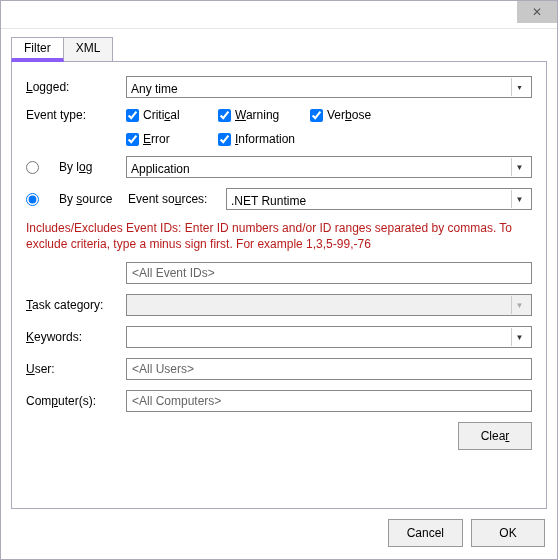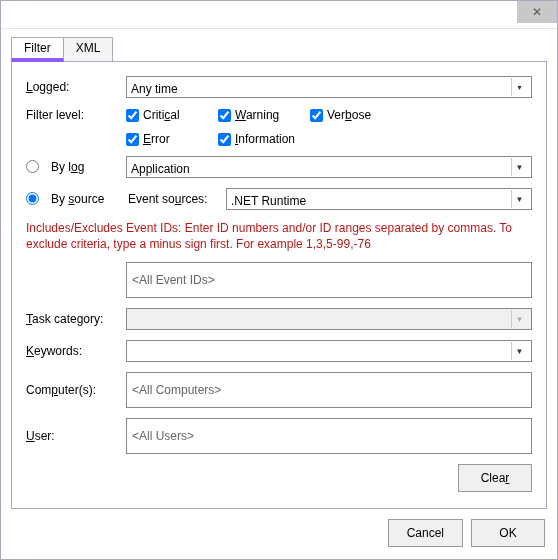--- a/index.html
+++ b/index.html
@@ -122,30 +122,30 @@
   .chk {
     display: flex;
     align-items: center;
     gap: 4px;
     min-width: 78px;
   }
   .chk input[type=checkbox] {
     width: 13px; height: 13px; margin:0;
   }
   .radio-row { display:flex; align-items:center; margin-bottom:10px;}
-  .radio-side { width:100px; display:flex; align-items:flex-start; gap:12px;}
+  .radio-side { width:100px; display:flex; align-items:flex-end; gap:20px;}
   .radio-side input[type=radio]{margin:0;}
   .desc {
     margin: 8px 0 10px 0;
     line-height: 1.35;
     color: #b91c1c;
   }
   input.textin {
     flex: 1;
-    height: 36px;
+    height: 22px;
     border: 1px solid #888;
     font: inherit;
     padding: 2px 5px;
     color: #666;
   }
   .btn {
     border: 1px solid #999;
     background: #f0f0f0;
     padding: 3px 18px;
     font: inherit;
@@ -181,21 +181,21 @@
 
       <div class="row">
         <div class="lbl"><span class="under">L</span>ogged:</div>
         <div class="dropdown">
           <span>Any time</span>
           <span class="arrow">▾</span>
         </div>
       </div>
 
       <div class="row" style="align-items:flex-start;">
-        <div class="lbl">Filter level:</div>
+        <div class="lbl">Event type:</div>
         <div style="flex:1;">
           <div class="checks" style="margin-bottom:10px;">
             <label class="chk">
               <input type="checkbox" checked="" style="">
               <span>Criti<span class="under">c</span>al</span>
             </label>
             <label class="chk">
               <input type="checkbox" checked="" style="">
               <span><span class="under">W</span>arning</span>
             </label>
@@ -257,27 +257,27 @@
 
       <div class="row">
         <div class="lbl"><span class="under">K</span>eywords:</div>
         <div class="dropdown">
           <span></span>
           <span class="arrow">▼</span>
         </div>
       </div>
 
       <div class="row">
+        <div class="lbl"><span class="under">U</span>ser:</div>
+        <input class="textin" value="&lt;All Users&gt;" style="">
+      </div>
+
+      <div class="row">
         <div class="lbl">Com<span class="under">p</span>uter(s):</div>
         <input class="textin" value="&lt;All Computers&gt;" style="">
-      </div>
-
-      <div class="row">
-        <div class="lbl"><span class="under">U</span>ser:</div>
-        <input class="textin" value="&lt;All Users&gt;" style="">
       </div>
 
       <div class="clear-row">
         <button class="btn">Clea<span class="under">r</span></button>
       </div>
     </div>
 
     <div class="buttons">
       <button class="btn">Cancel</button>
       <button class="btn">OK</button>

